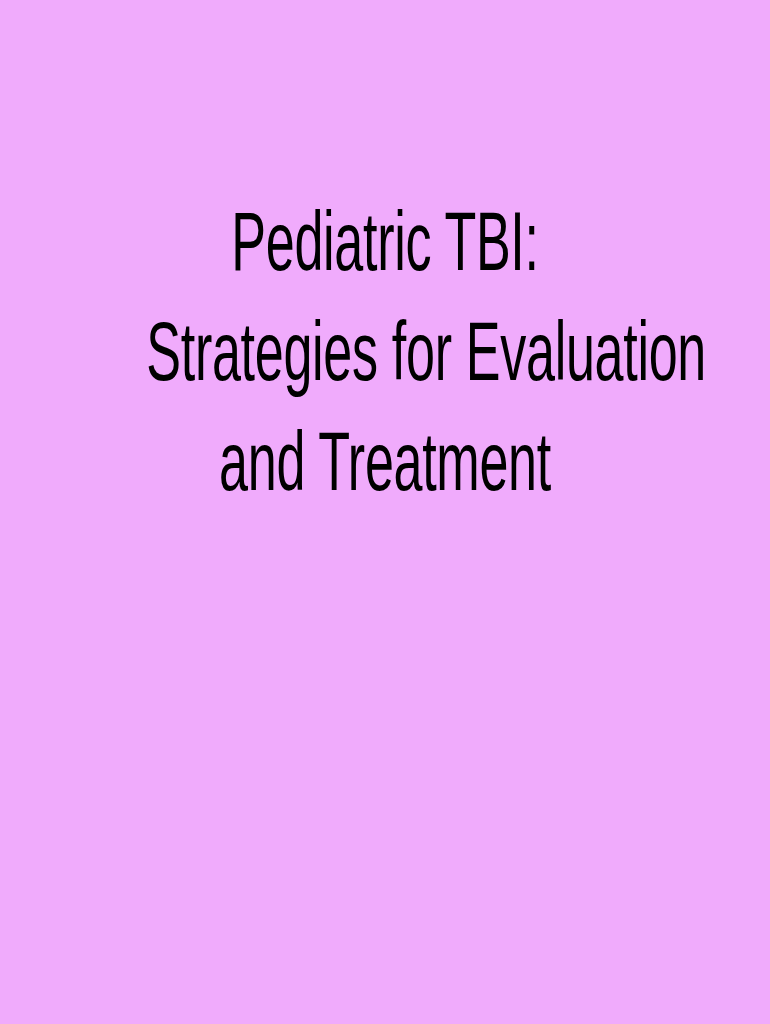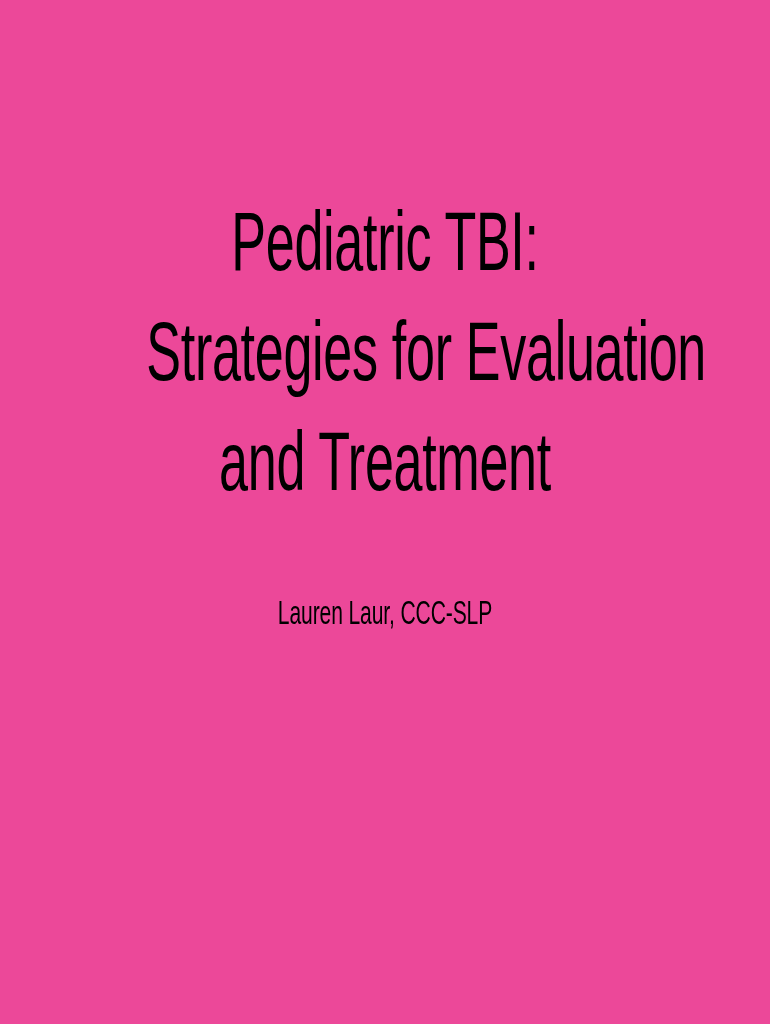--- a/index.html
+++ b/index.html
@@ -15,21 +15,21 @@
     overflow: hidden;
     font-family: "Liberation Sans", sans-serif;
     color: #000000;
     -webkit-font-smoothing: antialiased;
   }
 
   .slide {
     position: relative;
     width: 770px;
     height: 1024px;
-    background: #ec4899;
+    background: #f0abfc;
     box-sizing: border-box;
   }
 
   
   .title-block {
     position: absolute;
     left: 0;
     top: 186px;
     width: 770px;
     text-align: center;
@@ -84,19 +84,16 @@
 <body>
 
 <div class="slide">
 
   <div class="title-block">
     <span class="title-line">Pediatric TBI:</span>
     <span class="title-line">Strategies for Evaluation</span>
     <span class="title-line">and Treatment</span>
   </div>
 
-  <div class="subtitle-block">
-    <span class="subtitle-line">Lauren Laur, CCC-SLP</span>
-  </div>
 
   <div class="slide-body-empty"></div>
 
 </div>
 
 </body></html>

